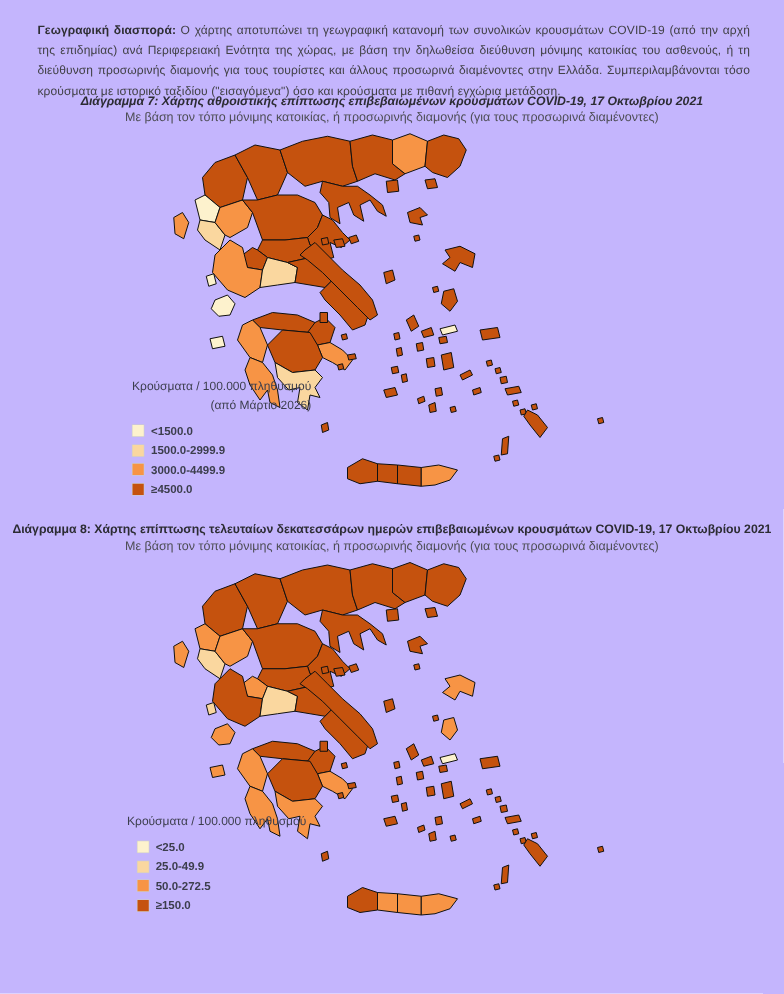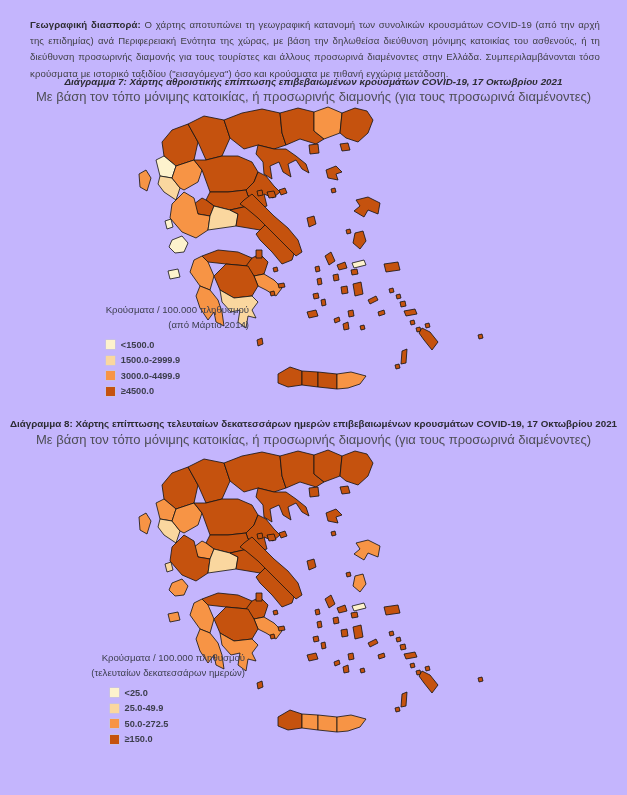--- a/index.html
+++ b/index.html
@@ -12,21 +12,21 @@
     font-size:9.6px; line-height:16.4px; text-align:justify;
     color:#414146; letter-spacing:0.1px;
   }
   .intro .lead { font-weight:bold; color:#2e2e33; }
   .fig-title {
     position:absolute; left:0; width:627px; text-align:center;
     font-weight:bold; font-size:9.8px; color:#2c2c33;
   }
   .fig-sub {
     position:absolute; left:0; width:627px; text-align:center;
-    font-size:13px; color:#4e4e56;
+    font-size:10px; color:#4e4e56;
   }
   #fig7-title { top:76px;font-style:italic; }
   #fig7-sub   { top:89px; }
   #fig8-title { top:418px; }
   #fig8-sub   { top:432px; }
   .mapsvg { position:absolute; width:380px; height:300px; }
   #map7 { left:110px; top:100px; }
   #map8 { left:110px; top:443px; }
   .mapsvg polygon { stroke:#111111; stroke-width:0.8; stroke-linejoin:round; }
   .legend { position:absolute; width:212px; color:#3c3e4d; }
@@ -129,21 +129,21 @@
       <polygon points="315,224 319,223 320,227 316,228" fill="#C5520E"></polygon>
       <polygon points="312,228 320,232 328,242 322,250 314,240 309,233" fill="#C5520E"></polygon>
       <polygon points="292,251 297,249 296,263 291,264" fill="#C5520E"></polygon>
       <polygon points="285,265 289,264 290,268 286,269" fill="#C5520E"></polygon>
       <polygon points="368,235 372,234 373,238 369,239" fill="#C5520E"></polygon>
     </svg>
 
   <div class="legend" id="legend7">
     <div class="legend-title">
       <div>Κρούσματα / 100.000 πληθυσμού</div>
-      <div>(από Μάρτιο 2014)</div>
+      <div>(από Μάρτιο 2026)</div>
     </div>
     <div class="legend-items" id="legend7-items">
         <div class="legend-item">
           <span class="legend-swatch" style="background: rgb(253, 242, 205);"></span>
           <span>&lt;1500.0</span>
         </div>
         <div class="legend-item">
           <span class="legend-swatch" style="background: rgb(250, 215, 159);"></span>
           <span>1500.0-2999.9</span>
         </div>
@@ -240,21 +240,20 @@
       <polygon points="315,224 319,223 320,227 316,228" fill="#C5520E"></polygon>
       <polygon points="312,228 320,232 328,242 322,250 314,240 309,233" fill="#C5520E"></polygon>
       <polygon points="292,251 297,249 296,263 291,264" fill="#C5520E"></polygon>
       <polygon points="285,265 289,264 290,268 286,269" fill="#C5520E"></polygon>
       <polygon points="368,235 372,234 373,238 369,239" fill="#C5520E"></polygon>
     </svg>
 
   <div class="legend" id="legend8">
     <div class="legend-title">
       <div>Κρούσματα / 100.000 πληθυσμού</div>
-      <div>(τελευταίων δεκατεσσάρων ημερών)</div>
     </div>
     <div class="legend-items" id="legend8-items">
         <div class="legend-item">
           <span class="legend-swatch" style="background: rgb(253, 242, 205);"></span>
           <span>&lt;25.0</span>
         </div>
         <div class="legend-item">
           <span class="legend-swatch" style="background: rgb(250, 215, 159);"></span>
           <span>25.0-49.9</span>
         </div>

